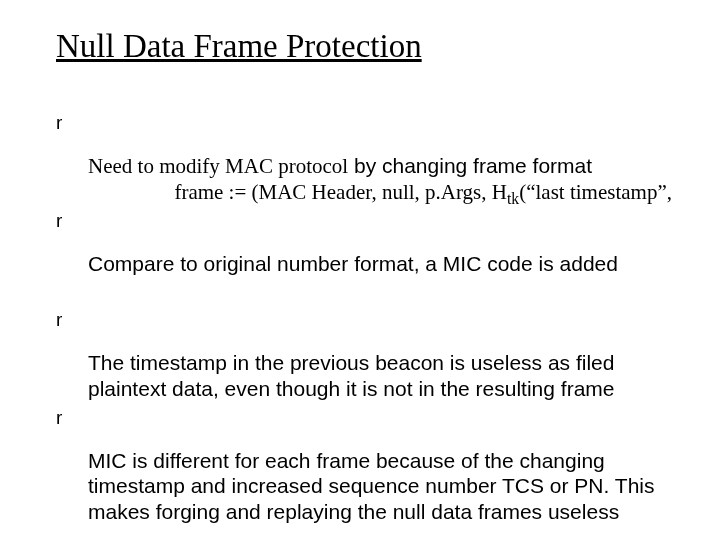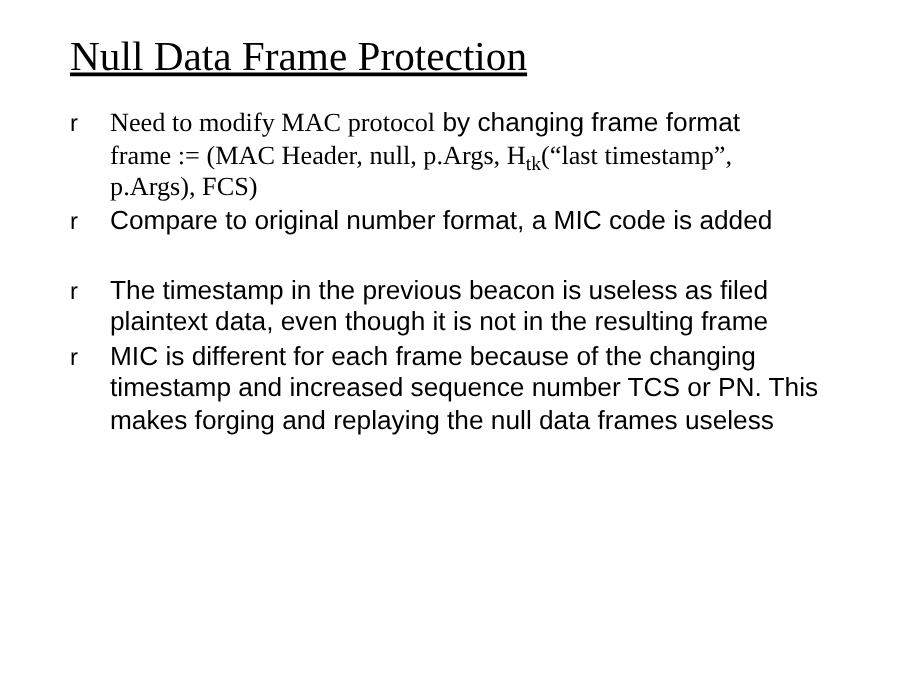--- a/index.html
+++ b/index.html
@@ -5,21 +5,21 @@
     * { margin: 0; padding: 0; box-sizing: border-box; }
     html, body { width: 720px; height: 540px; background: #ffffff; }
     body {
       font-family: "Times New Roman", Times, serif;
       color: #000;
       padding: 28px 48px 20px 56px;
     }
     .title {
       font-size: 33px;
       text-decoration: underline;
-      margin-bottom: 21px;
+      margin-bottom: 44px;
       font-weight: normal;
     }
     .group { margin-bottom: 30px; }
     .bullet-row {
       display: flex;
       margin-bottom: 2px;
       font-size: 21px;
       line-height: 1.22;
     }
     .bullet-row:last-child { margin-bottom: 0; }
@@ -27,26 +27,27 @@
       font-family: "Comic Sans MS", "Comic Sans", cursive, sans-serif;
       font-size: 19px;
       width: 32px;
       flex: 0 0 32px;
       text-align: left;
       padding-top: 2px;
     }
     .bullet-body {
       flex: 1;
       font-family: Arial, Helvetica, sans-serif;
+      margin-top: 44px;
     }
     .serif-part {
       font-family: "Times New Roman", Times, serif;
     }
     .frame-def {
-      text-align: left;
+      text-align: right;
       font-family: "Times New Roman", Times, serif;
       font-size: 21px;
       line-height: 1.2;
       margin-top: 0;
     }
     sub { font-size: 0.75em; vertical-align: sub; line-height: 0; }
     .group2 { margin-top: 30px; }
   </style>
 </head>
 <body>
@@ -54,21 +55,20 @@
 <h1 class="title">Null Data Frame Protection</h1>
 
 <div class="group">
 
   <div class="bullet-row">
     <div class="marker">r</div>
     <div class="bullet-body">
       <span class="serif-part">Need to modify MAC protocol</span> <span>by changing frame format</span>
       <div class="frame-def">
         <span>frame := (MAC Header, null, p.Args, H</span><sub>tk</sub><span>(“last timestamp”,</span><br>
-        <span>p.Args), FCS)</span>
       </div>
     </div>
   </div>
 
   <div class="bullet-row">
     <div class="marker">r</div>
     <div class="bullet-body">Compare to original number format, a MIC code is added</div>
   </div>
 
 </div>

